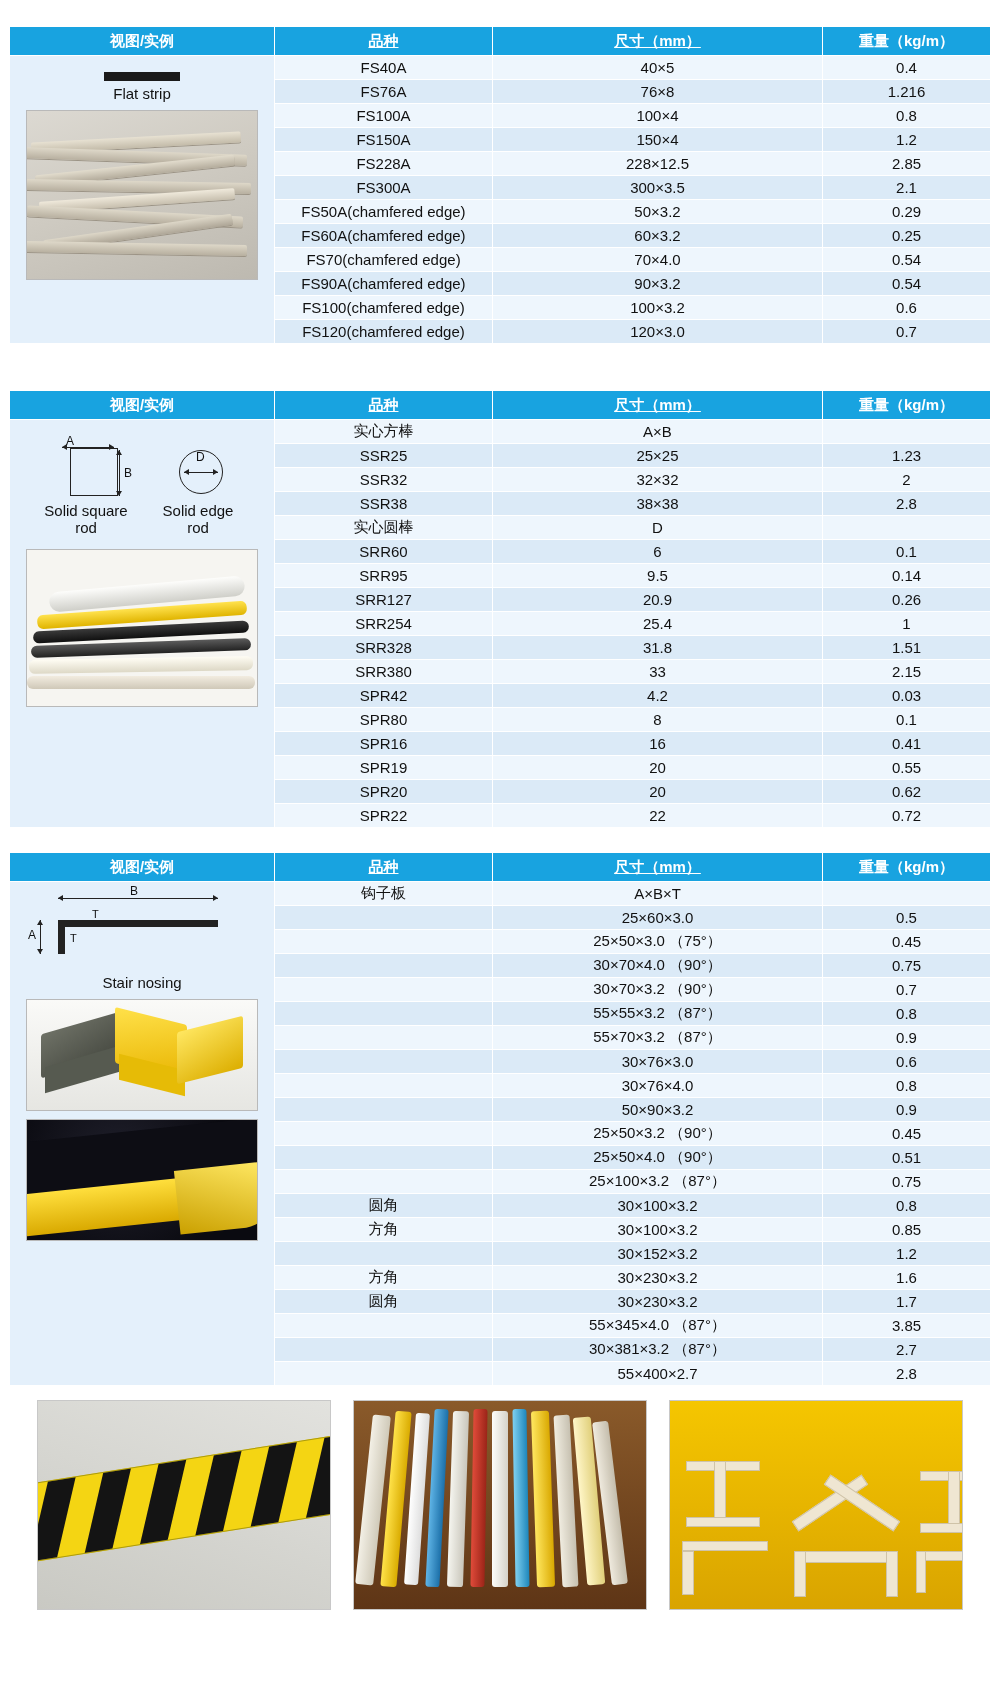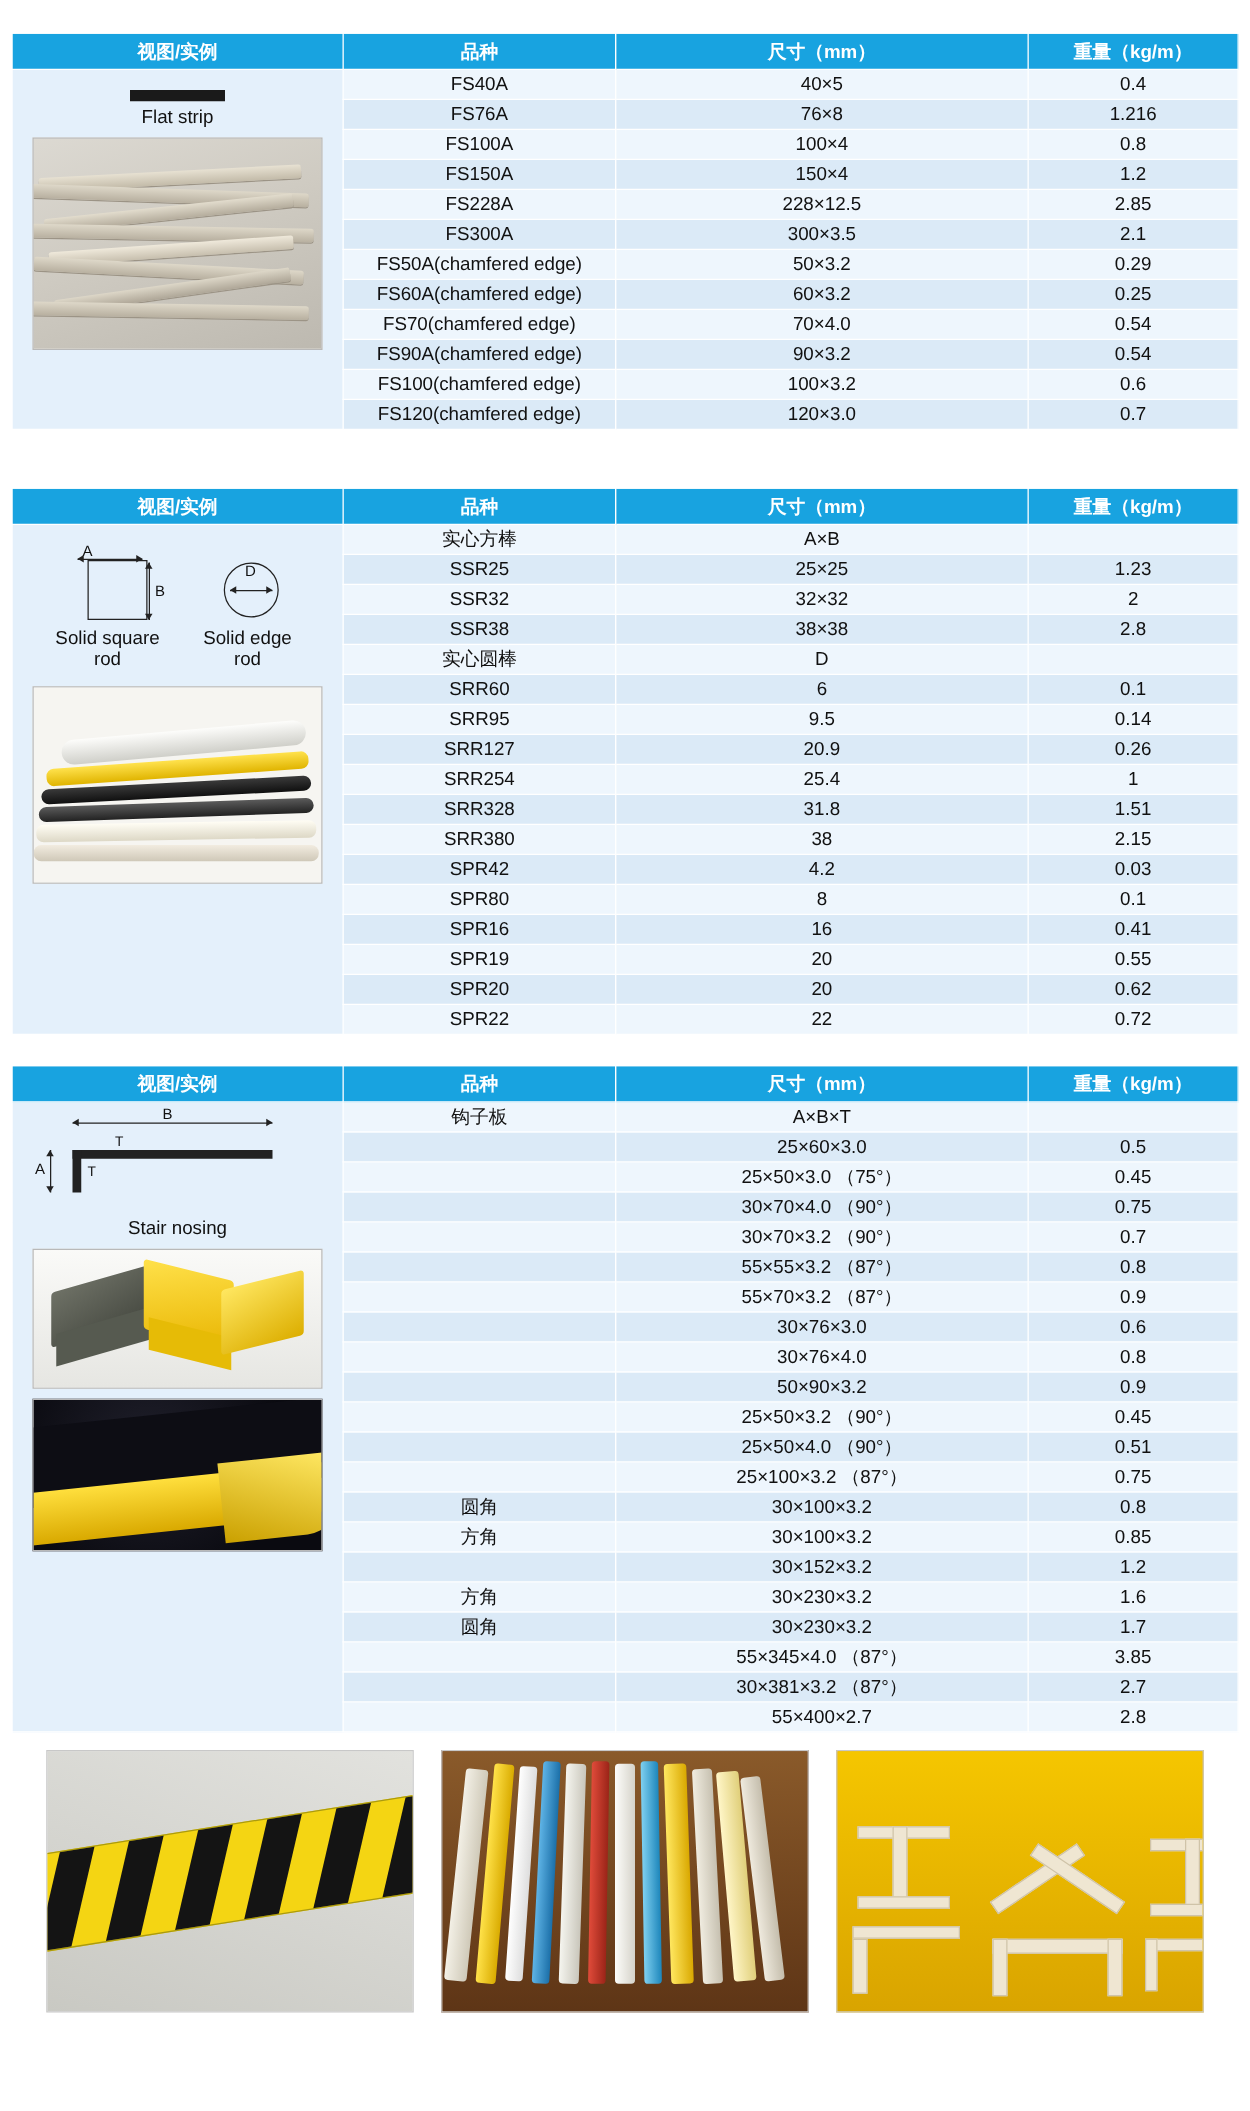--- a/index.html
+++ b/index.html
@@ -36,22 +36,22 @@
     padding: 0 2px;
     background: #eef6fd;
   }
   table.spec tr.alt td { background: #dbeaf7; }
   td.viewcell {
     background: #e4f0fb !important;
     vertical-align: top;
     padding: 0 !important;
   }
   .colname { width: 265px; }
-  .colkind { width: 218px; }
-  .colsize { width: 330px; }
+  .colkind { width: 218px; text-decoration: underline; }
+  .colsize { width: 330px; text-decoration: underline; }
   .colweight { width: 168px; }
 
   .viewbox {
     width: 100%;
     padding: 6px 8px 10px 8px;
     text-align: center;
   }
   .caption {
     font-size: 15px;
     color: #111;
@@ -347,21 +347,21 @@
         <td>25.4</td>
         <td>1</td>
       </tr>
       <tr class="alt">
         <td>SRR328</td>
         <td>31.8</td>
         <td>1.51</td>
       </tr>
       <tr>
         <td>SRR380</td>
-        <td>38</td>
+        <td>33</td>
         <td>2.15</td>
       </tr>
       <tr class="alt">
         <td>SPR42</td>
         <td>4.2</td>
         <td>0.03</td>
       </tr>
       <tr>
         <td>SPR80</td>
         <td>8</td>

